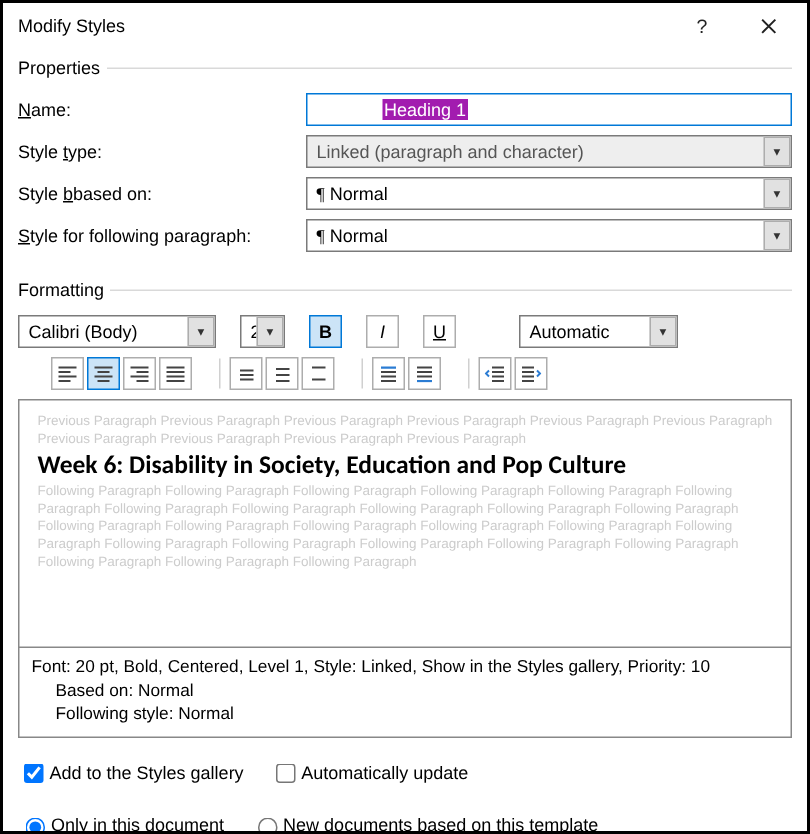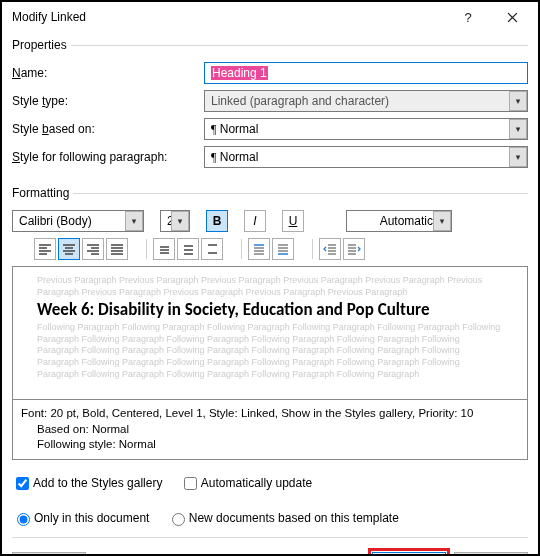--- a/index.html
+++ b/index.html
@@ -13,49 +13,49 @@
   .row { display: flex; align-items: center; margin-bottom: 6px; }
   .lbl { width: 192px; font-size: 12px; }
   .lbl .u { text-decoration: underline; }
   .field { flex: 1; display: flex; }
   input[type=text].tbox, .combo { height: 22px; border: 1px solid #7a7a7a; background: #fff; font-size: 12px; padding: 0 4px; flex: 1; }
   .combo { display: flex; align-items: center; justify-content: space-between; padding-right: 0; }
   .combo.disabled { background: #eee; color: #555; }
   .combo .txt { flex: 1; padding-left: 2px; overflow: hidden; white-space: nowrap; }
   .dd { width: 18px; height: 20px; border: 1px solid #adadad; background: #e1e1e1; display: flex; align-items: center; justify-content: center; font-size: 9px; color: #333; margin: 0; }
   .pilcrow { font-family: serif; }
-  .selected { background: #ec4899; color: #fff; padding: 0 1px; }
+  .selected { background: #a21caf; color: #fff; padding: 0 1px; margin-left: 44px; }
   .toolbar { display: flex; align-items: center; gap: 16px; margin-bottom: 6px; }
   .toolbar .combo { flex: none; }
   .tbtn2 { width: 22px; height: 22px; border: 1px solid #adadad; background: #fff; display: flex; align-items: center; justify-content: center; font-size: 12px; font-family: "Times New Roman", serif; }
   .tbtn2.active { background: #cce4f7; border-color: #0078d7; }
   .aligntoolbar { display: flex; align-items: center; gap: 2px; margin-bottom: 6px; }
   .aligntoolbar .grp { display: flex; gap: 2px; margin-right: 12px; }
   .aligntoolbar .sep { width: 1px; background: #d0d0d0; height: 20px; margin: 0 4px; }
-  .preview { border: 1px solid #888; height: 134px; padding: 8px 24px; overflow: hidden; font-size: 9px; color: #ccc; line-height: 1.3; font-family: "Times New Roman", serif; }
+  .preview { border: 1px solid #888; height: 166px; padding: 8px 12px; overflow: hidden; font-size: 9px; color: #ccc; line-height: 1.3; font-family: "Times New Roman", serif; }
   .preview .text { text-align: left; }
   .preview .sample { color: #000; font-weight: bold; font-size: 17px; text-align: left; font-family: Calibri, sans-serif; margin: 2px 0; line-height: 1.15; }
   .desc { border: 1px solid #888; border-top: none; padding: 6px 8px; font-size: 11.5px; line-height: 1.35; }
   .checks { margin-top: 8px; }
   .checks label { display: inline-flex; align-items: center; margin-right: 14px; font-size: 12px; }
   .checks input { margin-right: 4px; }
   .bottom { display: flex; align-items: center; margin-top: 14px; }
   .bottom .spacer { flex: 1; }
   .btn { height: 24px; min-width: 74px; border: 1px solid #adadad; background: #e1e1e1; font-size: 12px; display: inline-flex; align-items: center; justify-content: center; padding: 0 10px; }
   .btn.ok { border: 1px solid #0078d7; background: #e5f1fb; outline: 3px solid #e31e24; outline-offset: 1px; position: relative; }
   .btn.ok::before { content:""; position:absolute; inset:1px; border:1px dotted #444; pointer-events:none; }
   .hr { border: none; border-top: 1px solid #d9d9d9; margin: 8px 0; }
   svg.iconlines { display: block; }
   .auto-combo { width: 106px; }
 </style>
 </head>
 <body>
 
 <div class="titlebar">
-  <div class="title">Modify Linked</div>
+  <div class="title">Modify Styles</div>
   <div class="tbtn">?</div>
   <div class="tbtn">
     <svg width="11" height="11" viewBox="0 0 10 10">
         <path d="M1 1 L9 9 M9 1 L1 9" stroke="#222" stroke-width="1.2"></path>
       </svg>
   </div>
 </div>
 
 <div class="content">
 
@@ -75,21 +75,21 @@
     <div class="lbl"><span>Style </span><span class="u">t</span><span>ype:</span></div>
     <div class="field">
       <div class="combo disabled">
         <span class="txt">Linked (paragraph and character)</span>
         <div class="dd">▾</div>
       </div>
     </div>
   </div>
 
   <div class="row">
-    <div class="lbl"><span>Style </span><span class="u">b</span><span>ased on:</span></div>
+    <div class="lbl"><span>Style </span><span class="u">b</span><span>based on:</span></div>
     <div class="field">
       <div class="combo">
         <span class="txt"><span class="pilcrow">¶</span>&nbsp;<span>Normal</span></span>
         <div class="dd">▾</div>
       </div>
     </div>
   </div>
 
   <div class="row">
     <div class="lbl"><span class="u">S</span><span>tyle for following paragraph:</span></div>
@@ -118,21 +118,21 @@
           <b>B</b>
         </div>
     <div class="tbtn2">
           <i>I</i>
         </div>
     <div class="tbtn2">
           <u>U</u>
         </div>
     <div style="width:10px"></div>
     <div class="combo auto-combo">
-      <span class="txt" style="text-align:right">Automatic</span>
+      <span class="txt" style="text-align:left">Automatic</span>
       <div class="dd">▾</div>
     </div>
   </div>
 
   <div class="aligntoolbar">
     <div style="width:20px"></div>
     <div class="grp">
       <div class="tbtn2">
             <svg class="iconlines" width="14" height="12">
               <path d="M1 2h12M1 5h8M1 8h12M1 11h8" stroke="#444" stroke-width="1.3"></path>

